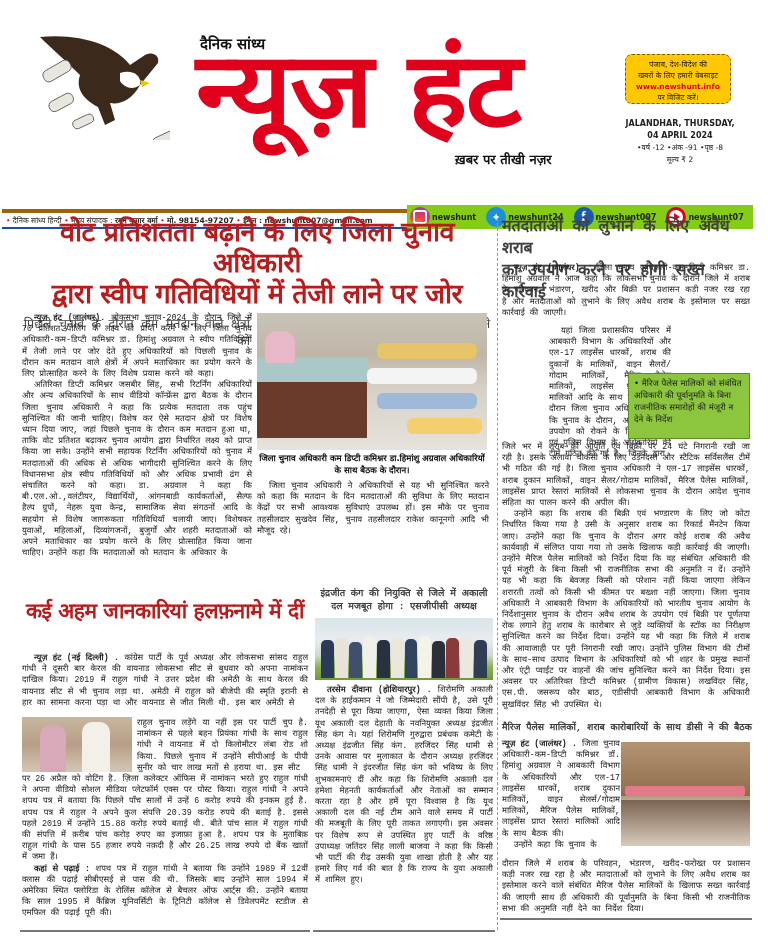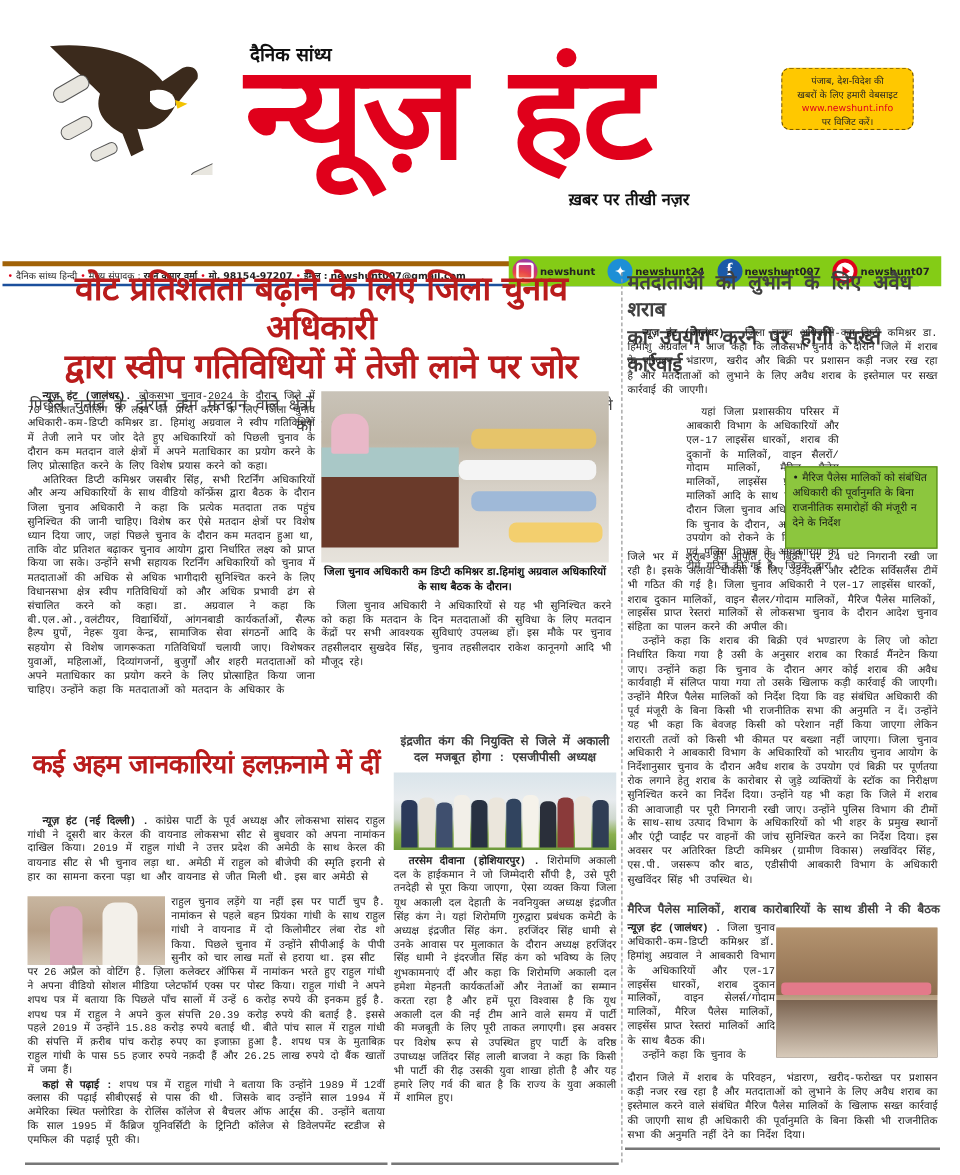--- a/index.html
+++ b/index.html
@@ -6,21 +6,21 @@
   html, body { width: 768px; height: 940px; background: #fff; overflow: hidden; }
   body { font-family: "DejaVu Serif", "Liberation Serif", serif; color: #1a1a1a; position: relative; }
 
   
   .masthead { position: absolute; left: 0; top: 0; width: 768px; height: 190px; }
   .eagle { position: absolute; left: 20px; top: 25px; width: 150px; height: 115px; }
   .brand-sub { position: absolute; left: 200px; top: 33px; font-family: "DejaVu Sans", sans-serif; font-weight: bold; font-size: 15px; color: #111; }
   .brand-title { position: absolute; left: 196px; top: 38px; font-family: "DejaVu Sans", sans-serif; font-weight: 900; font-size: 104px; line-height: 1; color: #e0001b; letter-spacing: -2px; transform: scaleX(1.08); transform-origin: left top; white-space: nowrap; }
   .brand-tagline { position: absolute; left: 455px; top: 150px; font-family: "DejaVu Sans", sans-serif; font-weight: bold; font-size: 13px; color: #111; }
   .promo-box { position: absolute; left: 625px; top: 54px; width: 106px; height: 50px; background: #ffc800; border: 1px dashed #7a5a00; border-radius: 7px; font-family: "DejaVu Sans", sans-serif; font-size: 7.5px; text-align: center; line-height: 11px; padding-top: 4px; color: #222; }
-  .promo-box .url { color: #e0001b; font-weight: normal; }
+  .promo-box .url { color: #e0001b; font-weight: bold; }
   .dateline { position: absolute; left: 620px; top: 118px; width: 120px; text-align: center; font-family: "DejaVu Sans", sans-serif; font-size: 7.5px; line-height: 12px; color: #222; }
   .dateline .b { font-weight: bold; font-size: 8px; }
 
   
   .infobar { position: absolute; left: 2px; top: 189px; width: 733px; height: 20px; border-top: 4px solid #a16207; border-bottom: 2px solid #1b4f9c; margin-top: 20px; }
   .infobar-left { position: absolute; left: 4px; top: 2px; font-family: "DejaVu Sans", sans-serif; font-size: 7.5px; color: #222; white-space: nowrap; }
   .infobar-left .dot { color: #e0001b; }
   .infobar-left b { font-weight: bold; }
   .social { position: absolute; left: 405px; top: -8px; height: 24px; display: flex; align-items: center; gap: 4px; background: #84cc16; padding: 0 3px; }
   .social-item { display: flex; align-items: center; gap: 2px; font-family: "DejaVu Sans", sans-serif; font-weight: bold; font-size: 8px; color: #222; margin-right: 6px; }
@@ -76,20 +76,26 @@
   <div class="brand-title">न्यूज़ हंट</div>
   <div class="brand-tagline">ख़बर पर तीखी नज़र</div>
 
   <div class="promo-box">
     <div>पंजाब, देश-विदेश की</div>
     <div>खबरों के लिए हमारी वेबसाइट</div>
     <div class="url">www.newshunt.info</div>
     <div>पर विजिट करें।</div>
   </div>
 
+  <div class="dateline">
+    <div class="b">JALANDHAR, THURSDAY,</div>
+    <div class="b">04 APRIL 2024</div>
+    <div>•वर्ष -12  •अंक -91  •पृष्ठ -8</div>
+    <div>मूल्य ₹ 2</div>
+  </div>
 </header>
 
 <div class="infobar">
   <div class="infobar-left">
     <span class="dot">•</span> <span>दैनिक सांध्य हिन्दी</span>
     <span class="dot">•</span> <span>मुख्य संपादक :</span>
     <b>रमन कुमार वर्मा</b>
     <span class="dot">•</span> <b>मो.</b>
     <b>98154-97207</b>
     <span class="dot">•</span> <b>ईमेल :</b>

